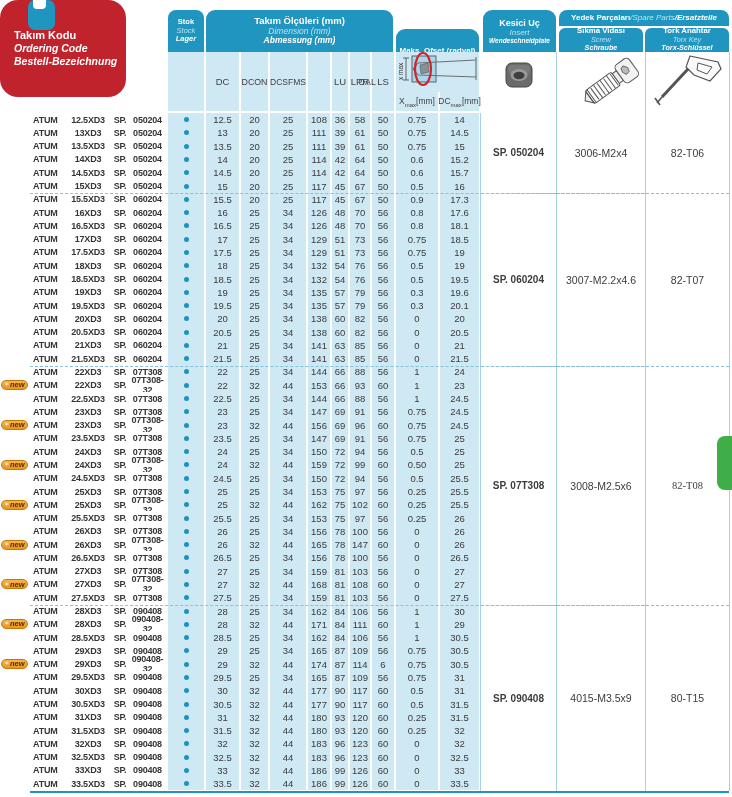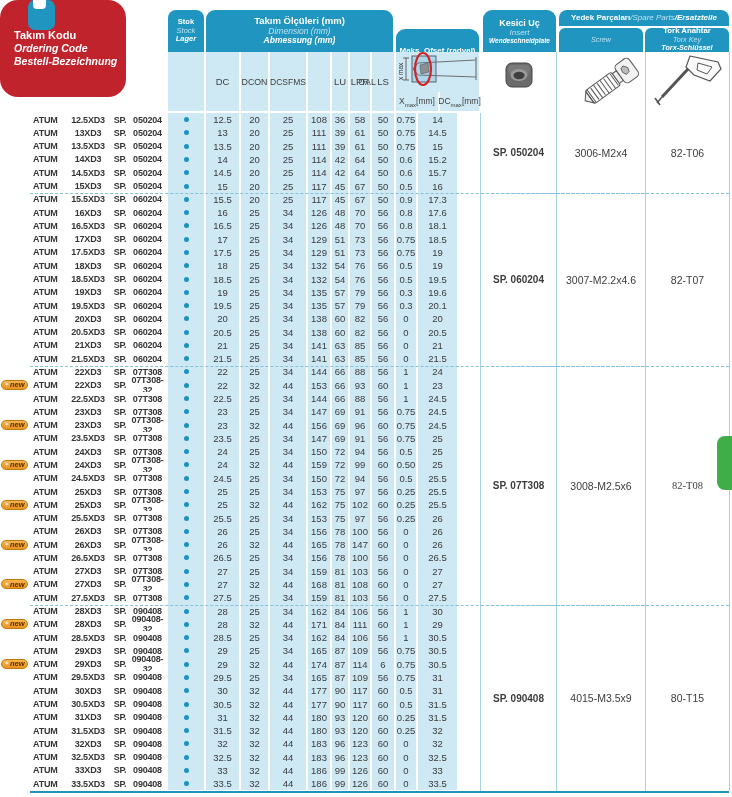--- a/index.html
+++ b/index.html
@@ -29,21 +29,21 @@
   #off-band{left:396px;top:10px;width:83px;height:60px;margin-top:19px;}
   #off-band .t1{font-size:8px;}
   #off-band .t2,#off-band .t3{font-size:7.3px;}
   #ins-band{left:483px;top:10px;width:73px;height:42px;}
   #ins-band .t1{font-size:9px;}
   #ins-band .t2{font-size:8px;}
   #ins-band .t3{font-size:6.5px;}
   #spares-band{left:559px;top:10px;width:170px;height:16px;border-radius:8px 8px 0 0;
                flex-direction:row;align-items:center;justify-content:center;font-size:8px;gap:0;}
   #spares-band .t1{font-weight:bold;}
-  #screw-band{left:559px;top:28px;width:84px;height:24px;border-radius:6px 6px 0 0;gap:24px;}
+  #screw-band{left:559px;top:28px;width:84px;height:24px;border-radius:6px 6px 0 0;}
   #torx-band{left:645px;top:28px;width:84px;height:24px;border-radius:6px 6px 0 0;}
   #screw-band .t1,#torx-band .t1{font-size:7.8px;}
   #screw-band .t2,#screw-band .t3,#torx-band .t2,#torx-band .t3{font-size:7.2px;}
 
   
   .strip{position:absolute;top:52px;height:59px;background:#CEE8F4;}
   .collabel{position:absolute;top:52px;height:59px;display:flex;align-items:center;justify-content:center;
             font-size:9.5px;color:#3f3f3f;}
   #offset-draw-bg{left:396px;top:52px;width:83px;height:40px;background:#CEE8F4;}
   .maxlabel{position:absolute;top:93px;height:18px;display:flex;align-items:center;justify-content:center;
@@ -55,21 +55,21 @@
   .trow{position:relative;height:13.294px;display:flex;align-items:stretch;font-size:9.5px;}
   .cell{display:flex;align-items:center;justify-content:center;background:#CEE8F4;margin-left:2px;box-sizing:border-box;}
   .c-code{width:136px;background:#fff;margin-left:0;font-weight:bold;font-size:9px;color:#353535;
           justify-content:flex-start;letter-spacing:-0.2px;}
   .c-code .p-brand{width:32px;padding-left:3px;text-align:left;}
   .c-code .p-size{width:46px;text-align:center;}
   .c-code .p-sp{width:18px;text-align:center;}
   .c-code .p-ins{flex:1;text-align:center;}
   .c-stok{width:36px;}
   .c-dc{width:33px;}.c-dcon{width:27px;}.c-dcsfms{width:36px;}.c-oal{width:22px;}
-  .c-lu{width:16px;}.c-lpr{width:20px;}.c-ls{width:22px;}.c-xmax{width:20px;}.c-dcmax{width:39px;}
+  .c-lu{width:16px;}.c-lpr{width:20px;}.c-ls{width:22px;}.c-xmax{width:42px;}.c-dcmax{width:39px;}
   .dot{width:5px;height:5px;border-radius:50%;background:#1A93BE;}
   .newbadge{position:absolute;left:-29px;top:1.5px;width:27px;height:10px;border-radius:5px;
             background:linear-gradient(#F8B54A,#EC9420);border:1px solid #C17A10;box-sizing:border-box;
             display:flex;align-items:center;justify-content:center;gap:1px;}
   .newbadge .star{color:#fff;font-size:5.5px;line-height:1;}
   .newbadge .txt{color:#5a2d00;font-size:7.5px;font-weight:bold;font-style:italic;line-height:1;}
 
   
   .gcol{position:absolute;top:113px;height:678px;}
   #gcol-insert{left:481px;width:75px;}

